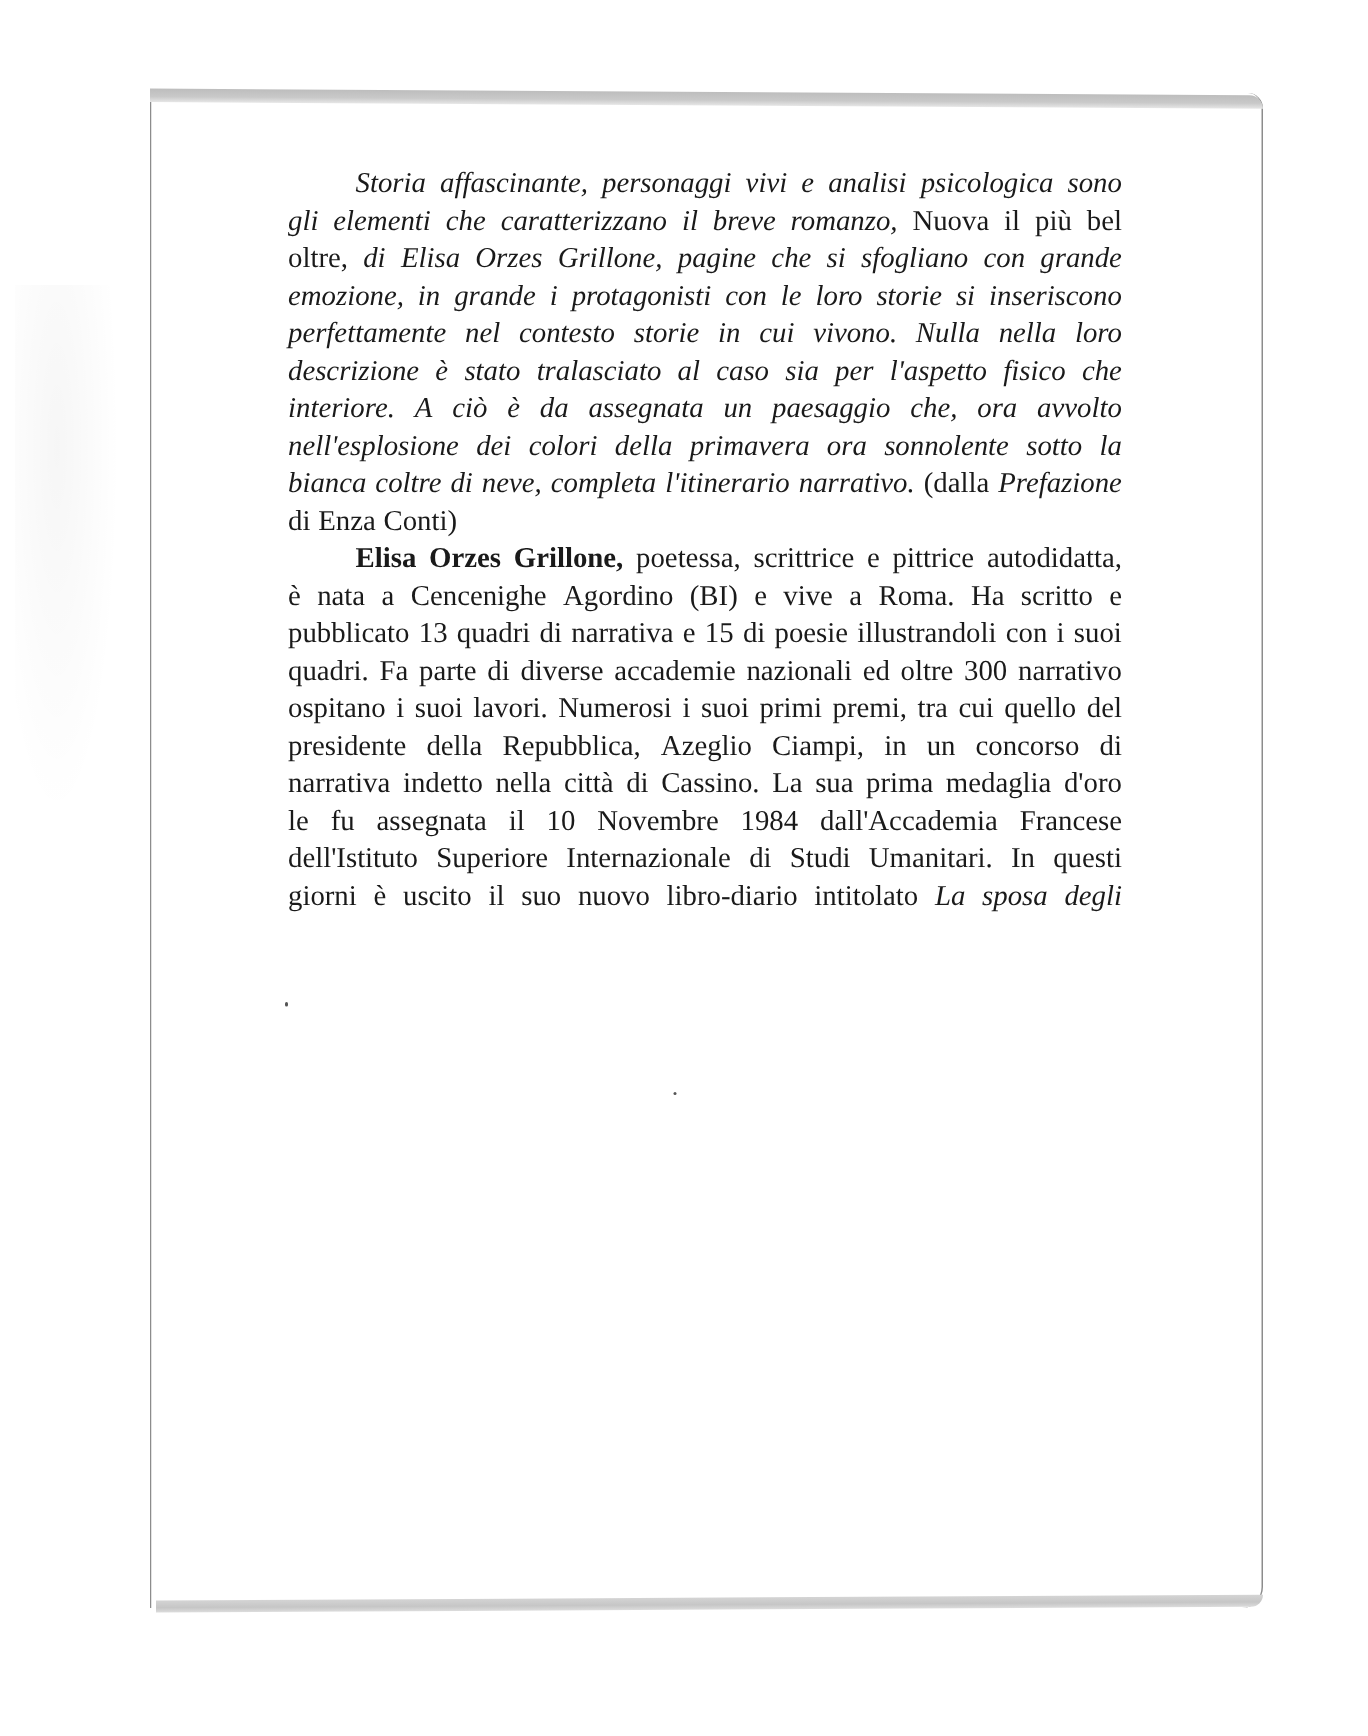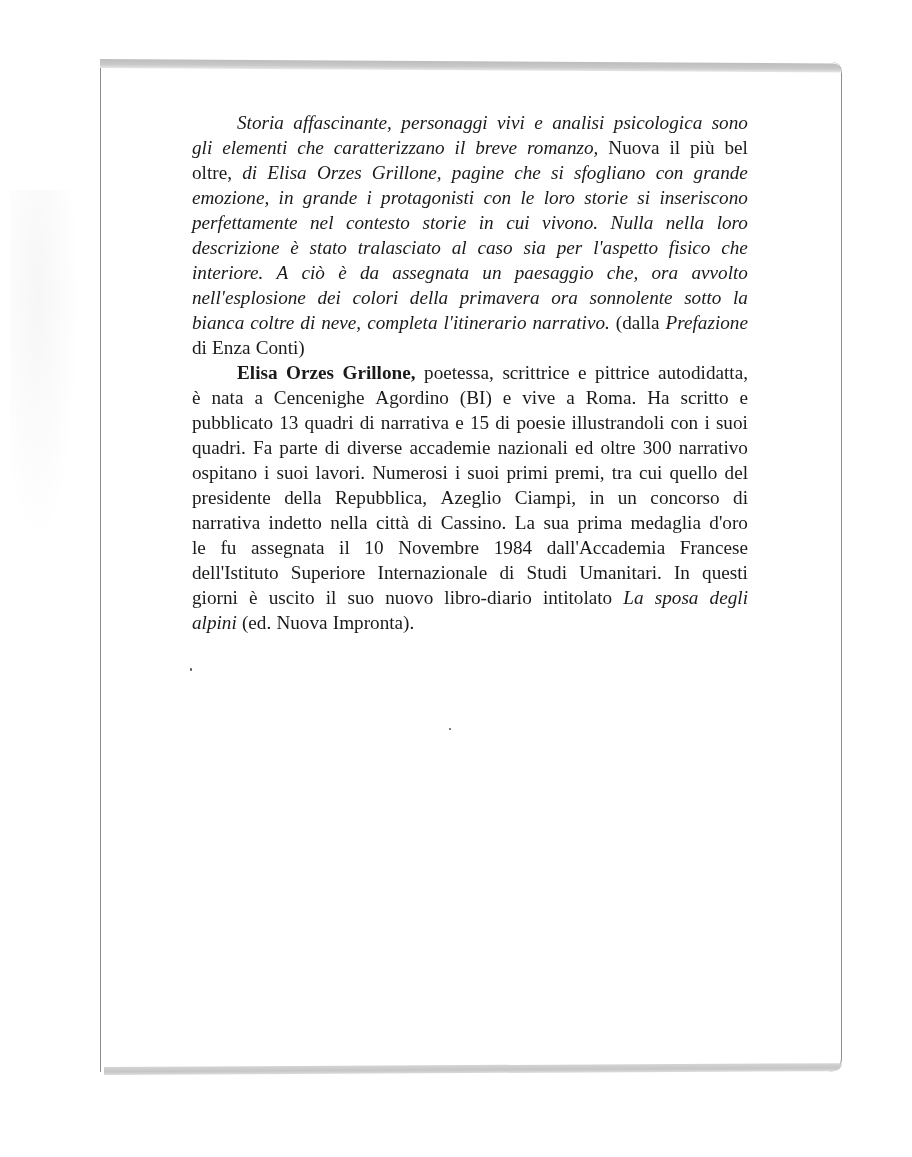--- a/index.html
+++ b/index.html
@@ -335,20 +335,14 @@
         <span class="">uscito</span>
         <span class="">il</span>
         <span class="">suo</span>
         <span class="">nuovo</span>
         <span class="">libro-diario</span>
         <span class="">intitolato</span>
         <span class="it">La</span>
         <span class="it">sposa</span>
         <span class="it">degli</span>
       </div>
-      <div class="jline left">
-        <span class="it">alpini</span>
-        <span class="">(ed.</span>
-        <span class="">Nuova</span>
-        <span class="">Impronta).</span>
-      </div>
     </div>
 </div>
 
 </body></html>

